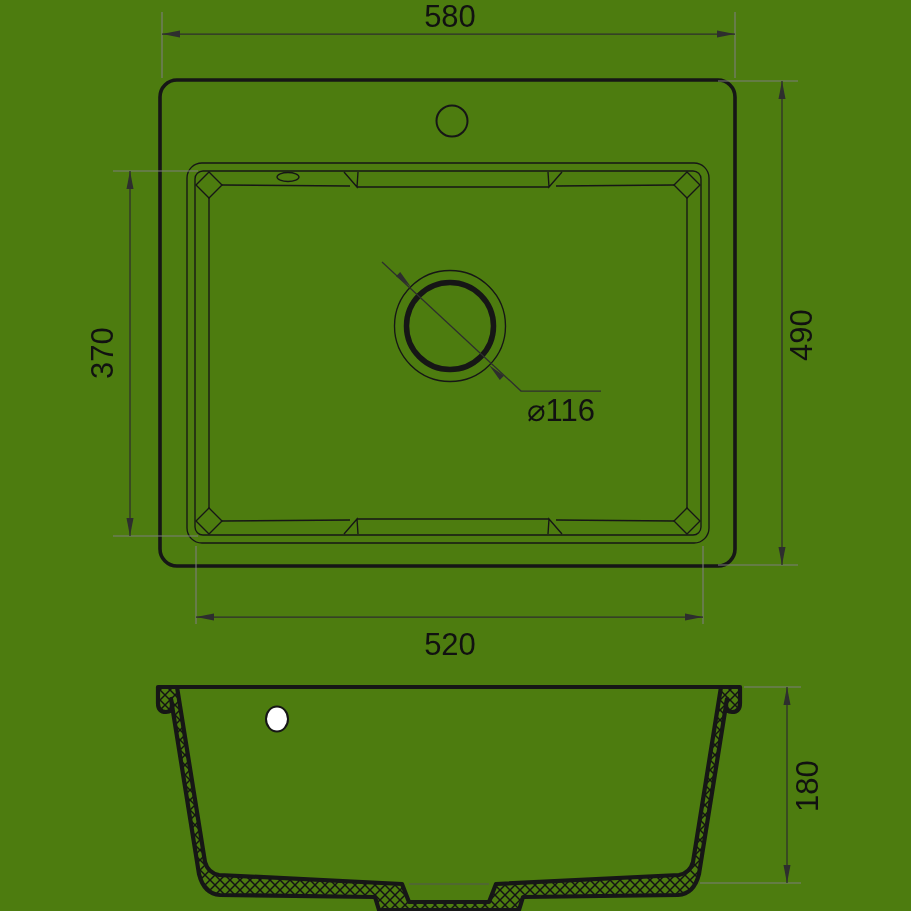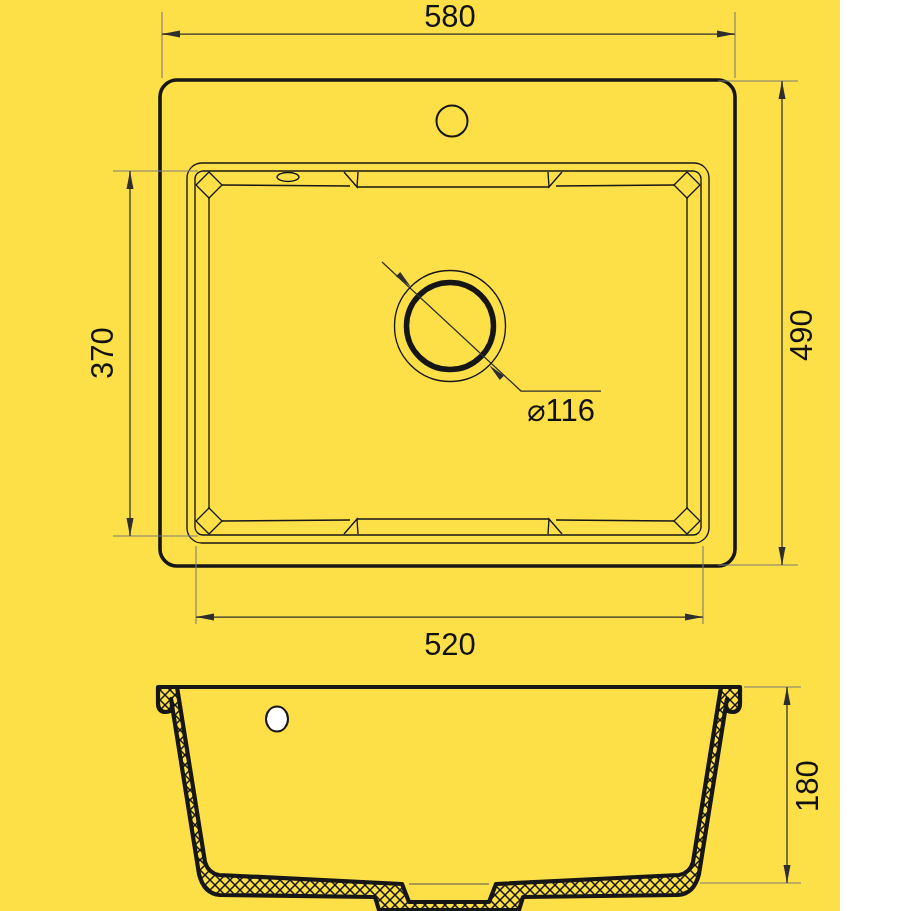--- a/index.html
+++ b/index.html
@@ -1,20 +1,20 @@
 <!DOCTYPE html>
 <html><head>
 <meta charset="utf-8">
 <style>
   html, body { margin: 0; padding: 0; background: #ffffff; }
   .stage {
     position: relative;
-    width: 840px;
+    width: 911px;
     height: 911px;
-    background: #fde047;
+    background: #4d7c0f;
     overflow: hidden;
   }
   svg { display: block; }
   text {
     font-family: "Liberation Sans", "DejaVu Sans", sans-serif;
     font-weight: 400;
   }
 </style>
 </head>
 <body>

